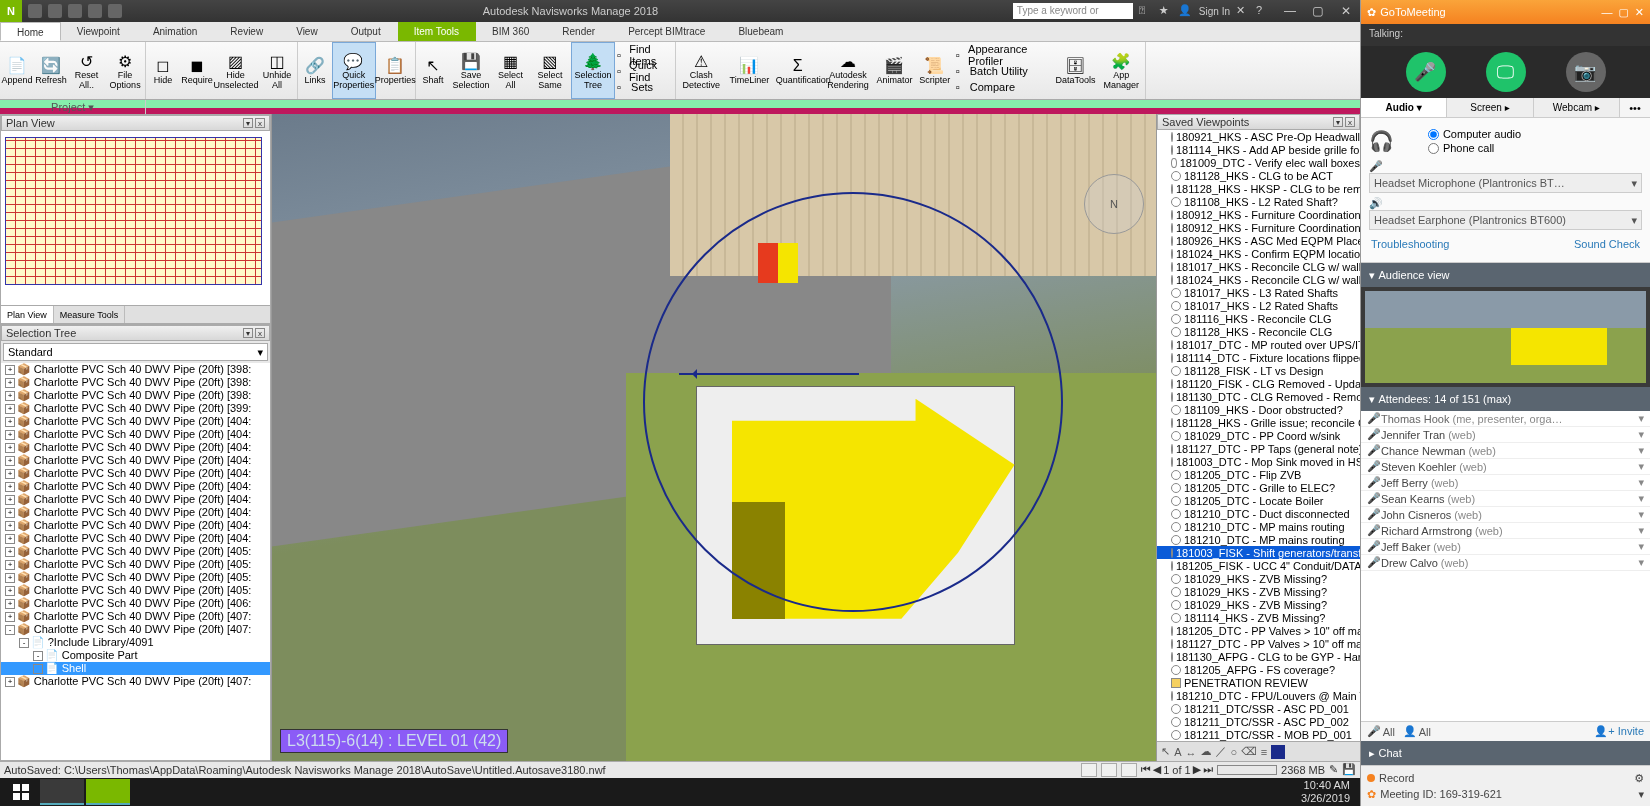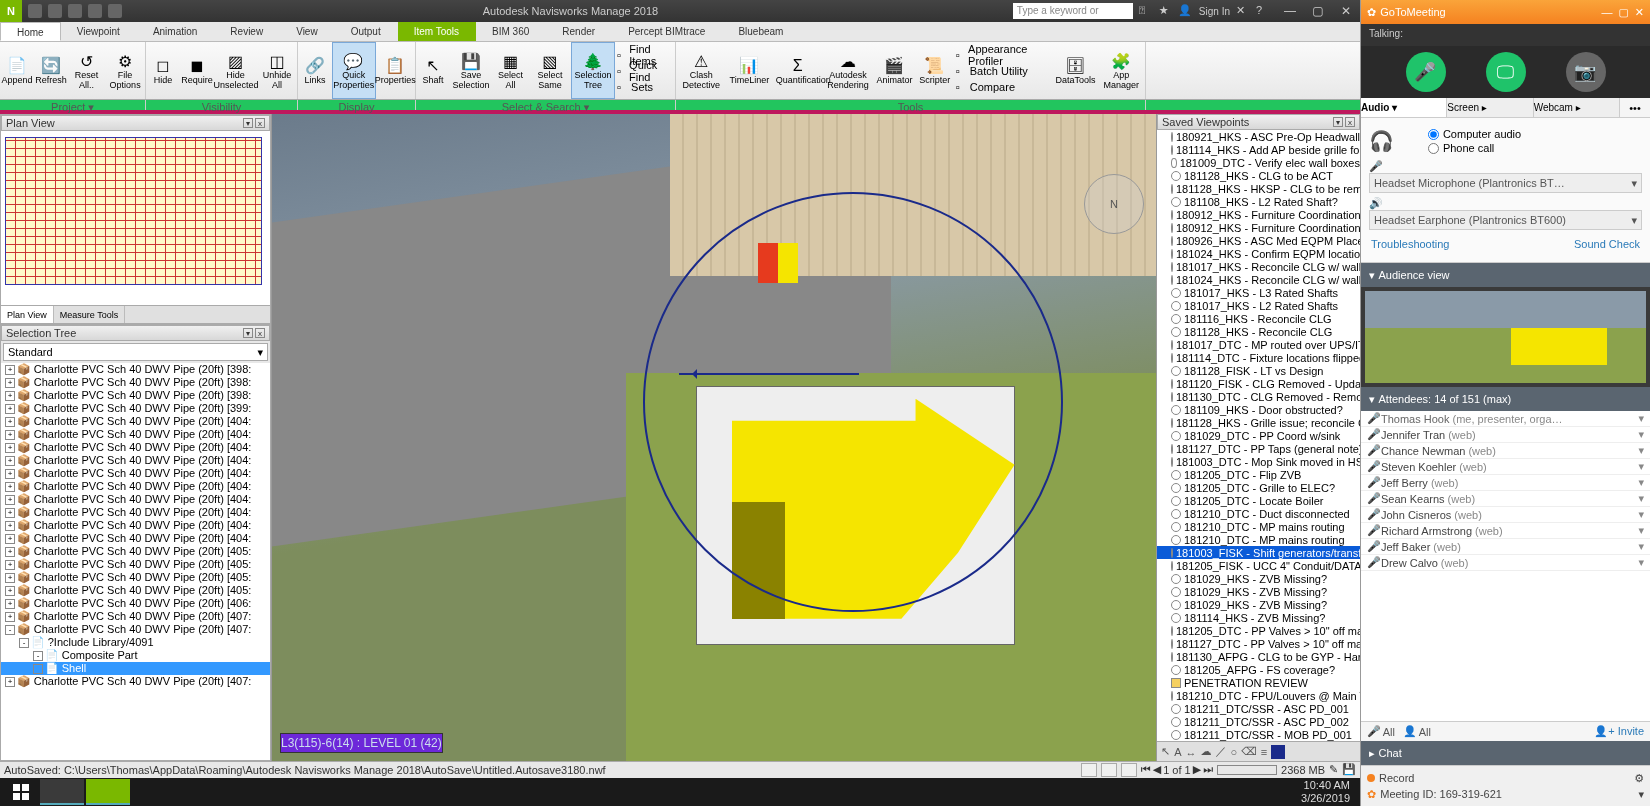--- a/index.html
+++ b/index.html
@@ -29,21 +29,21 @@
 .ribbon { height: 62px; background: linear-gradient(#fafafa, #e8e8e8); border-bottom: 1px solid #aaa; display: flex; }
 .ribbon-group { border-right: 1px solid #ccc; display: flex; flex-direction: column; }
 .ribbon-btns { display: flex; flex: 1; }
 .ribbon-btn { display: flex; flex-direction: column; align-items: center; justify-content: center; padding: 2px 4px; min-width: 34px; cursor: pointer; }
 .ribbon-btn.active { background: #c5dff5; border: 1px solid #7aa8d8; }
 .ribbon-btn .icon { width: 20px; height: 20px; display: flex; align-items: center; justify-content: center; font-size: 16px; }
 .ribbon-btn .label { font-size: 9px; text-align: center; line-height: 1.05; max-width: 44px; }
 .ribbon-mini { display: flex; flex-direction: column; justify-content: center; padding: 0 2px; gap: 1px; }
 .ribbon-mini-row { display: flex; align-items: center; gap: 2px; font-size: 9px; height: 15px; }
 .ribbon-mini-row .mini-icon { width: 12px; height: 12px; }
-.group-labels { height: 14px; background: #22c55e; border-bottom: 4px solid #be185d; display: flex; font-size: 9px; color: #555; }
+.group-labels { height: 14px; background: #86efac; border-bottom: 6px solid #be185d; display: flex; font-size: 9px; color: #555; flex-direction: column; }
 .group-label { text-align: center; border-right: 1px solid #ccc; line-height: 14px; }
 
 
 .workspace { flex: 1; display: flex; background: #888; position: relative; }
 .left-dock { width: 272px; display: flex; flex-direction: column; background: #e8e8e8; border-right: 1px solid #999; }
 .panel-header { height: 16px; background: linear-gradient(#f0f0f0,#d8d8d8); border: 1px solid #aaa; display: flex; align-items: center; padding: 0 4px; font-size: 10px; color: #333; }
 .panel-header .phx { margin-left: auto; display: flex; gap: 2px; }
 .panel-header .phx span { width: 10px; height: 10px; border: 1px solid #888; font-size: 8px; text-align: center; line-height: 9px; }
 .plan-view { height: 210px; border: 1px solid #aaa; display: flex; flex-direction: column; }
 .plan-canvas { flex: 1; background: #fff; position: relative; overflow: hidden; }
@@ -72,21 +72,21 @@
 .vp-grass { position:absolute; left:40%; top:40%; right:0; bottom:0; background:#8ba24d; }
 .vp-bldg { position:absolute; right:0; top:0; width:55%; height:25%; background: repeating-linear-gradient(90deg,#d8c8a8 0 12px,#c8b898 12px 14px); }
 .vp-pad { position:absolute; left:48%; top:42%; width:36%; height:40%; background:#eee; border:1px solid #666; }
 .vp-yellow { position:absolute; left:52%; top:44%; width:32%; height:34%; background:#f5e500; clip-path: polygon(0 10%, 65% 10%, 65% 0, 100% 30%, 80% 70%, 60% 100%, 0 100%); }
 .vp-yellow-side { position:absolute; left:52%; top:60%; width:6%; height:18%; background:#8a8200; }
 .vp-cube { position:absolute; left:55%; top:20%; width:40px; height:40px; background: linear-gradient(90deg,#e63a1e 0 50%,#f5e500 50% 100%); }
 .vp-circle { position:absolute; left:42%; top:12%; width:420px; height:420px; border: 2px solid #1a2a8a; border-radius: 50%; }
 .vp-cross1 { position:absolute; left:46%; top:40%; width:180px; height:2px; background:#1a2a8a; }
 .vp-cross1::before { content:""; position:absolute; left:8px; top:-4px; border: 5px solid transparent; border-right-color:#1a2a8a; }
 .vp-compass { position:absolute; right:12px; top:60px; width:60px; height:60px; border-radius:50%; background:#d0d0d055; border:1px solid #999; display:flex; align-items:center; justify-content:center; font-size:14px; color:#555; }
-.vp-status { position:absolute; left:8px; bottom:8px; background:#6d28d9; color:#cde; font-size:12px; padding:2px 0; border:1px solid #333; }
+.vp-status { position:absolute; left:8px; bottom:8px; background:#8b5cf6; color:#cde; font-size:16px; padding:2px 6px; border:1px solid #333; }
 
 .right-dock { width: 204px; background: #e8e8e8; border-left: 1px solid #999; display: flex; flex-direction: column; }
 .sv-list { flex: 1; background: #fff; overflow-y: scroll; font-size: 10px; }
 .sv-item { display: flex; align-items: center; height: 13px; padding-left: 14px; white-space: nowrap; overflow: hidden; }
 .sv-item .vi { width: 10px; height: 10px; margin-right: 3px; border:1px solid #888; border-radius:50%; }
 .sv-item.fi .vi { border-radius:0; background:#f5d060; }
 .sv-item.sel { background: #0a5bd8; color: #fff; }
 .sv-toolbar { height: 20px; background: #e0e0e0; border-top: 1px solid #aaa; display: flex; align-items: center; gap: 4px; padding: 0 4px; font-size: 12px; color: #555; }
 
 .status-bar { height: 18px; background: #e8e8e8; border-top: 1px solid #aaa; display: flex; align-items: center; font-size: 10px; color: #333; padding: 0 4px; }
@@ -103,21 +103,21 @@
 
 
 .gtm-title { height: 24px; background: linear-gradient(#faa43a,#f58220); color: #fff; display: flex; align-items: center; padding: 0 6px; font-size: 11px; }
 .gtm-title .gtx { margin-left: auto; display: flex; gap: 6px; }
 .gtm-talking { height: 22px; background: #333; color: #ccc; font-size: 10px; padding: 4px 8px; }
 .gtm-controls { height: 52px; background: #2a2a2a; display: flex; align-items: center; justify-content: center; gap: 40px; }
 .gtm-cbtn { width: 40px; height: 40px; border-radius: 50%; display: flex; align-items: center; justify-content: center; color: #fff; font-size: 18px; }
 .gtm-cbtn.green { background: #1fc36a; }
 .gtm-cbtn.grey { background: #666; }
 .gtm-tabs { height: 20px; display: flex; border-bottom: 1px solid #ccc; }
-.gtm-tab { flex: 1; text-align: left; line-height: 20px; font-size: 10px; border-right: 1px solid #ccc; background: #eee; }
+.gtm-tab { flex: 1; text-align: center; line-height: 20px; font-size: 10px; border-right: 1px solid #ccc; background: #eee; }
 .gtm-tab.active { background: #fff; font-weight: bold; }
 .gtm-more { width: 30px; text-align:center; line-height:20px; }
 .gtm-audio { padding: 8px; font-size: 10px; background: #fafafa; border-bottom: 1px solid #ccc; }
 .gtm-radio { display: flex; align-items: center; gap: 4px; margin: 2px 0 2px 28px; }
 .gtm-radio input { width: 11px; height: 11px; }
 .gtm-device { margin: 4px 0; }
 .gtm-device-sel { display:flex; align-items:center; height: 20px; background: #eee; border: 1px solid #ccc; padding: 0 4px; font-size: 10px; color: #555; }
 .gtm-device-sel span:last-child { margin-left:auto; }
 .gtm-links { display: flex; justify-content: space-between; padding: 4px 2px; font-size: 10px; gap: 24px; }
 .gtm-links a { color: #2a7ab8; text-decoration: none; }

